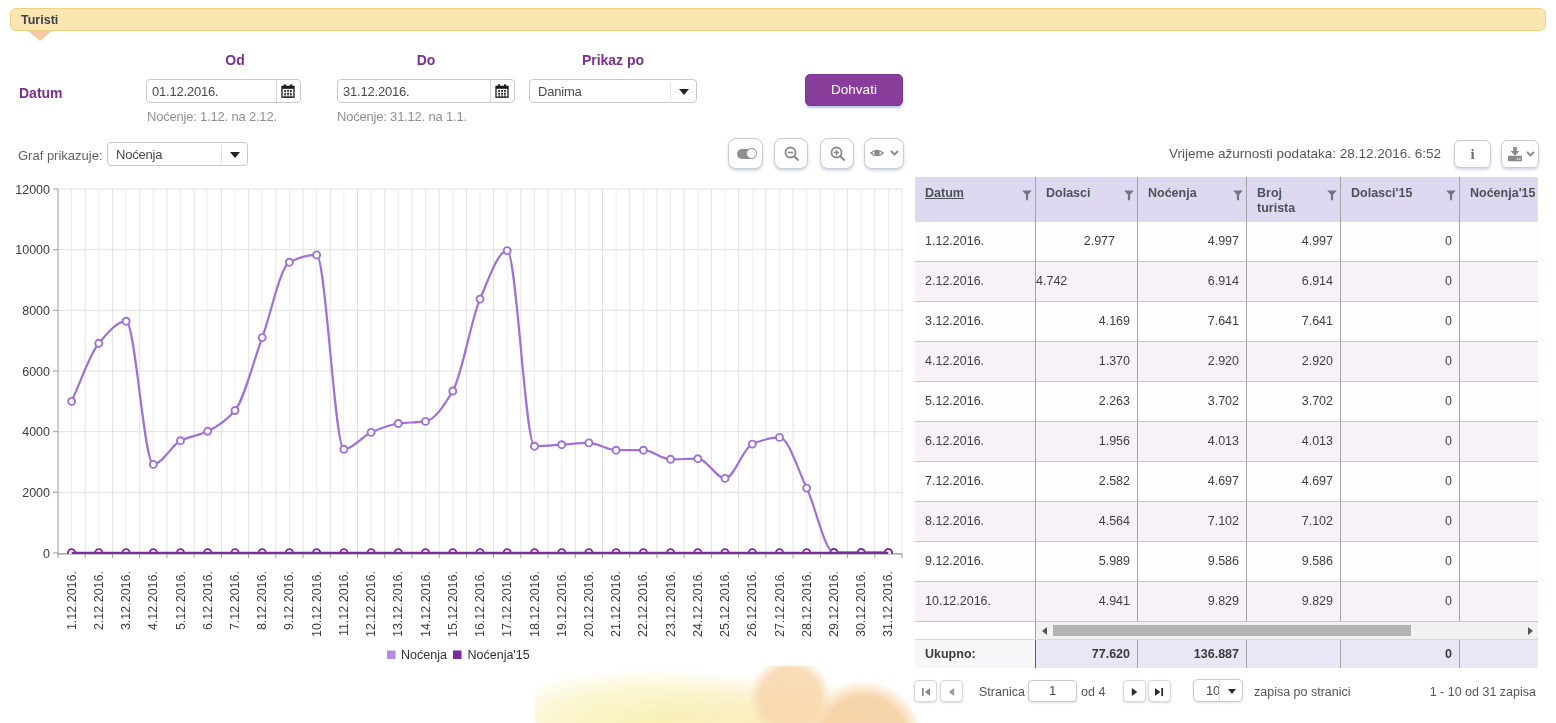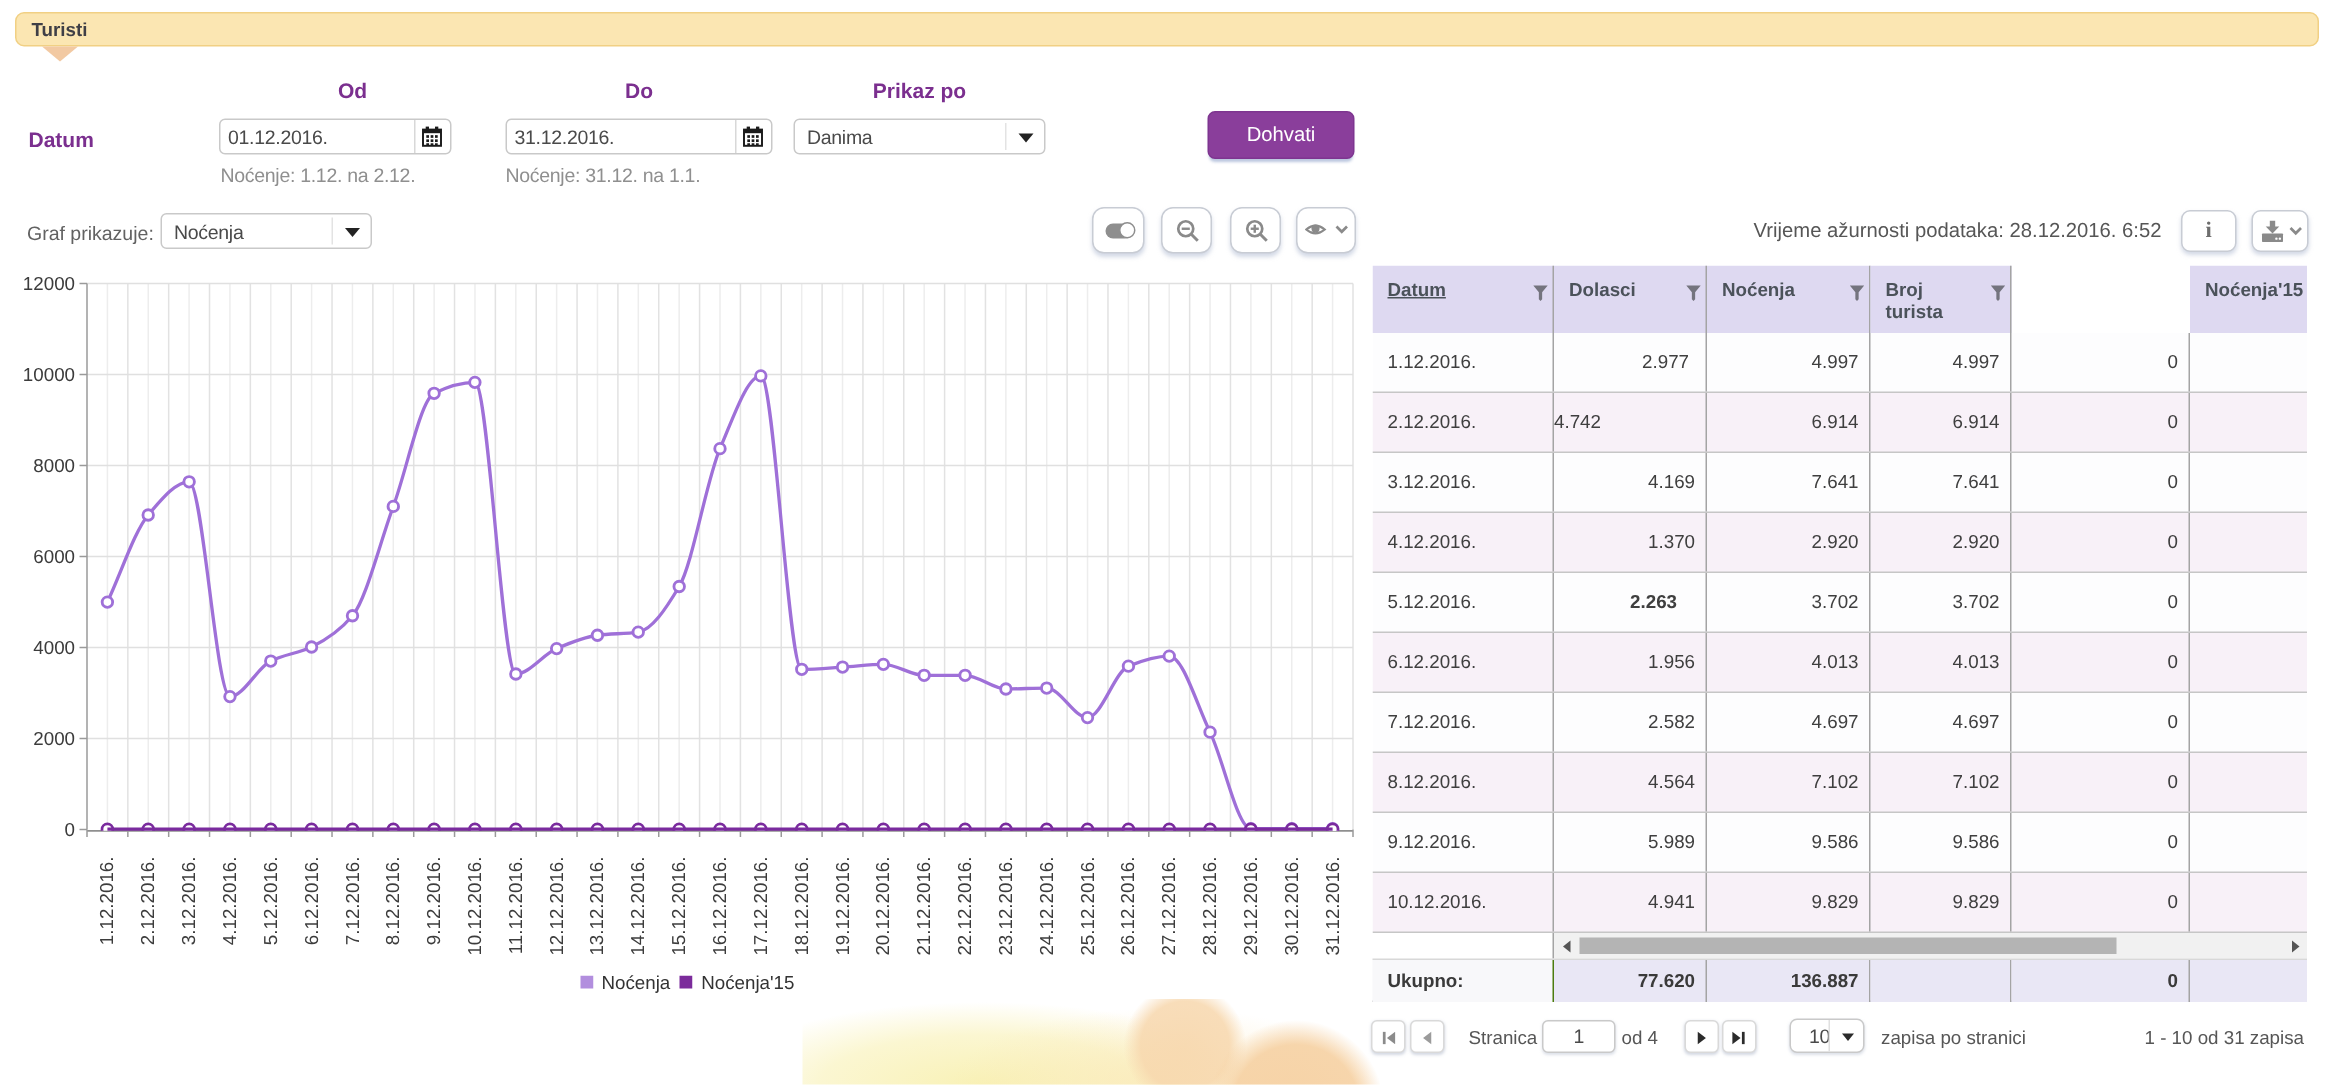--- a/index.html
+++ b/index.html
@@ -364,24 +364,27 @@
       </svg></div>
 <div class="th" style="left:121px;width:102px;">Dolasci<svg width="10" height="11" viewBox="0 0 10 11" style="position:absolute;right:3px;top:13px">
         <path d="M0.2 0.4 L9.8 0.4 L6.1 4.8 L6.1 9.5 L5 10.7 L3.9 9.5 L3.9 4.8 Z" fill="#74747e"></path>
       </svg></div>
 <div class="th" style="left:223px;width:109px;">Noćenja<svg width="10" height="11" viewBox="0 0 10 11" style="position:absolute;right:3px;top:13px">
         <path d="M0.2 0.4 L9.8 0.4 L6.1 4.8 L6.1 9.5 L5 10.7 L3.9 9.5 L3.9 4.8 Z" fill="#74747e"></path>
       </svg></div>
 <div class="th" style="left:332px;width:94px;">Broj<br>turista<svg width="10" height="11" viewBox="0 0 10 11" style="position:absolute;right:3px;top:13px">
         <path d="M0.2 0.4 L9.8 0.4 L6.1 4.8 L6.1 9.5 L5 10.7 L3.9 9.5 L3.9 4.8 Z" fill="#74747e"></path>
       </svg></div>
+<div class="th" style="left:426px;width:119px;">Dolasci'15<svg width="10" height="11" viewBox="0 0 10 11" style="position:absolute;right:3px;top:13px">
+        <path d="M0.2 0.4 L9.8 0.4 L6.1 4.8 L6.1 9.5 L5 10.7 L3.9 9.5 L3.9 4.8 Z" fill="#74747e"></path>
+      </svg></div>
 <div class="th" style="left:545px;width:115px;">Noćenja'15</div>
 <div class="tr odd" style="top:45px">
       <div class="td" style="left:0px;width:121px;text-align:left;padding-left:10px;">1.12.2016.</div>
-      <div class="td" style="left:121px;width:102px;text-align:right;padding-right:11px;">2.977</div>
+      <div class="td" style="left:121px;width:102px;text-align:right;padding-right:22px;">2.977</div>
       <div class="td" style="left:223px;width:109px;text-align:right;padding-right:7px;">4.997</div>
       <div class="td" style="left:332px;width:94px;text-align:right;padding-right:7px;">4.997</div>
       <div class="td" style="left:426px;width:119px;text-align:right;padding-right:7px;">0</div>
       <div class="td" style="left:545px;width:115px;text-align:right;padding-right:7px;"></div>
     </div>
 <div class="tr even" style="top:85px">
       <div class="td" style="left:0px;width:121px;text-align:left;padding-left:10px;">2.12.2016.</div>
       <div class="td" style="left:121px;width:102px;text-align:left;padding-right:7px;">4.742</div>
       <div class="td" style="left:223px;width:109px;text-align:right;padding-right:7px;">6.914</div>
       <div class="td" style="left:332px;width:94px;text-align:right;padding-right:7px;">6.914</div>
@@ -399,21 +402,21 @@
 <div class="tr even" style="top:165px">
       <div class="td" style="left:0px;width:121px;text-align:left;padding-left:10px;">4.12.2016.</div>
       <div class="td" style="left:121px;width:102px;text-align:right;padding-right:7px;">1.370</div>
       <div class="td" style="left:223px;width:109px;text-align:right;padding-right:7px;">2.920</div>
       <div class="td" style="left:332px;width:94px;text-align:right;padding-right:7px;">2.920</div>
       <div class="td" style="left:426px;width:119px;text-align:right;padding-right:7px;">0</div>
       <div class="td" style="left:545px;width:115px;text-align:right;padding-right:7px;"></div>
     </div>
 <div class="tr odd" style="top:205px">
       <div class="td" style="left:0px;width:121px;text-align:left;padding-left:10px;">5.12.2016.</div>
-      <div class="td" style="left:121px;width:102px;text-align:right;padding-right:19px;font-weight:bold;">2.263</div>
+      <div class="td" style="left:121px;width:102px;text-align:right;padding-right:7px;">2.263</div>
       <div class="td" style="left:223px;width:109px;text-align:right;padding-right:7px;">3.702</div>
       <div class="td" style="left:332px;width:94px;text-align:right;padding-right:7px;">3.702</div>
       <div class="td" style="left:426px;width:119px;text-align:right;padding-right:7px;">0</div>
       <div class="td" style="left:545px;width:115px;text-align:right;padding-right:7px;"></div>
     </div>
 <div class="tr even" style="top:245px">
       <div class="td" style="left:0px;width:121px;text-align:left;padding-left:10px;">6.12.2016.</div>
       <div class="td" style="left:121px;width:102px;text-align:right;padding-right:7px;">1.956</div>
       <div class="td" style="left:223px;width:109px;text-align:right;padding-right:7px;">4.013</div>
       <div class="td" style="left:332px;width:94px;text-align:right;padding-right:7px;">4.013</div>

